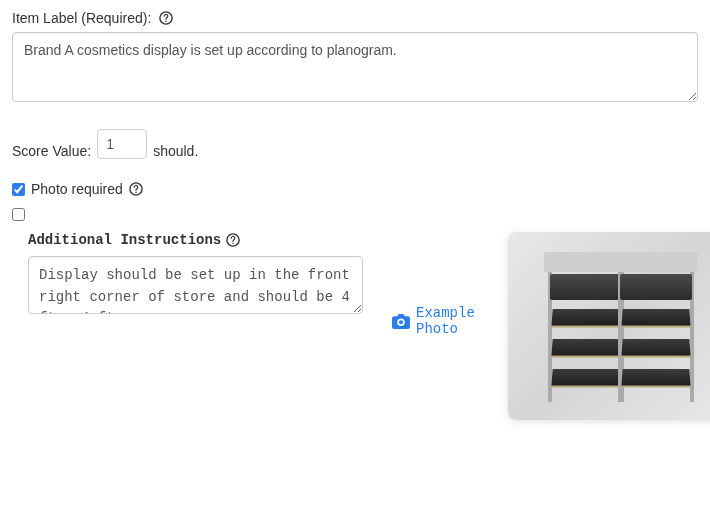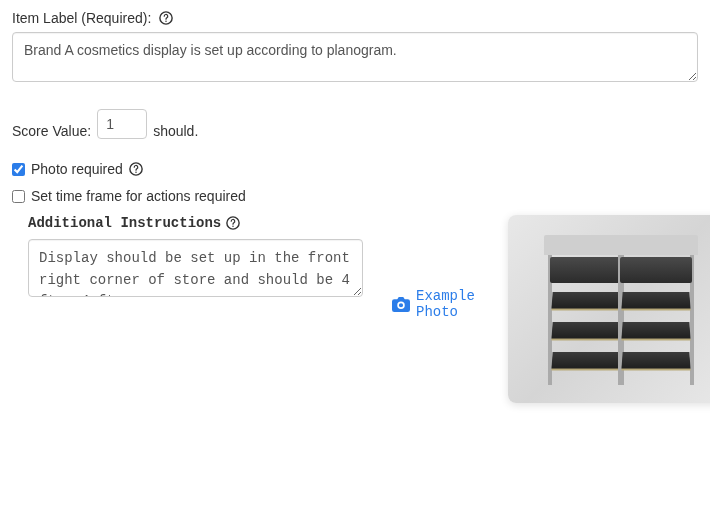--- a/index.html
+++ b/index.html
@@ -30,21 +30,21 @@
       width: 14px;
       height: 14px;
       color: #333;
     }
     .help-icon svg {
       width: 14px;
       height: 14px;
     }
     .textarea-main {
       width: 100%;
-      height: 50px;
+      height: 70px;
       border: 1px solid #ccc;
       border-radius: 4px;
       padding: 9px 11px;
       font-family: inherit;
       font-size: 14px;
       color: #555;
       resize: both;
       box-shadow: inset 0 1px 1px rgba(0,0,0,0.05);
     }
     .score-row {
@@ -230,21 +230,20 @@
     <span class="help-icon">
       <svg viewBox="0 0 16 16" fill="currentColor">
           <circle cx="8" cy="8" r="7" fill="none" stroke="currentColor" stroke-width="1.6"></circle>
           <path d="M6 6a2 2 0 1 1 3 1.7c-.6.4-1 .8-1 1.6" fill="none" stroke="currentColor" stroke-width="1.4" stroke-linecap="round"></path>
           <circle cx="8" cy="11.6" r="0.85"></circle>
         </svg>
     </span>
   </div>
   <div class="checkbox-row">
     <input type="checkbox" style="">
-    <span>Set time frame for actions required</span>
   </div>
 </div>
 
 
 <div class="lower-section">
   <div class="left-col">
     <div class="additional-label">
       <span>Additional Instructions</span>
       <span class="help-icon">
         <svg viewBox="0 0 16 16" fill="currentColor">

